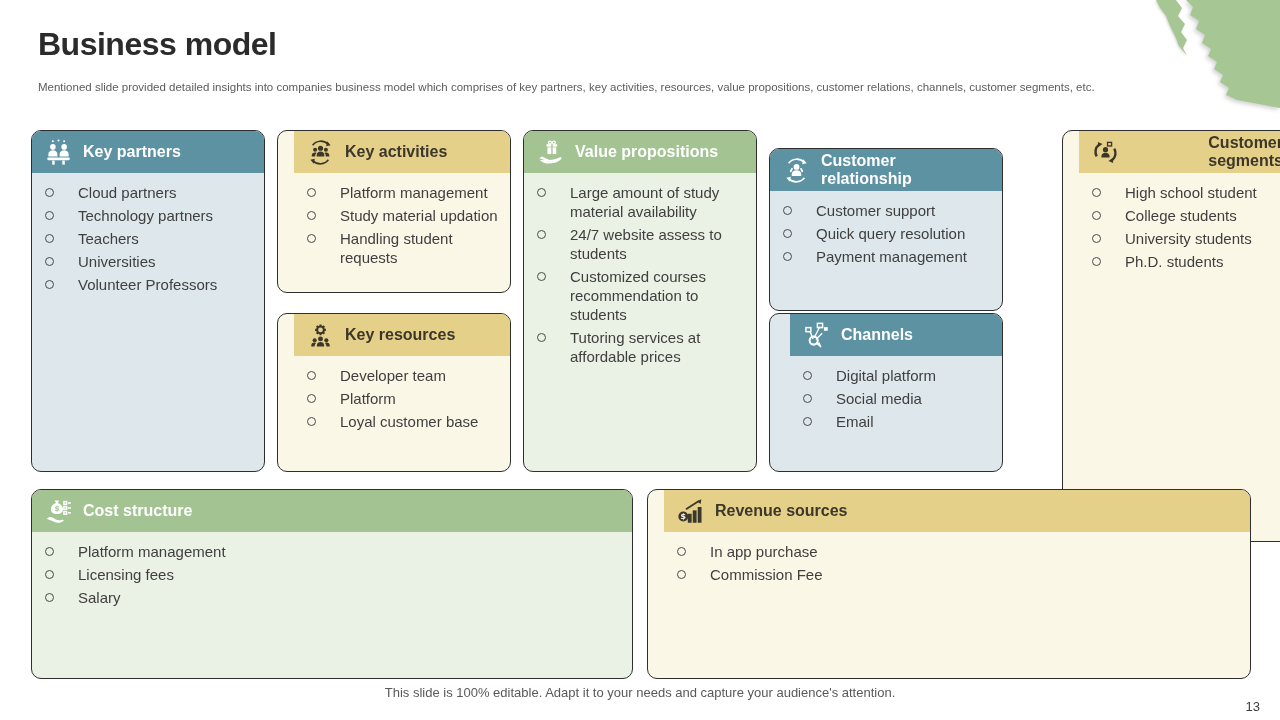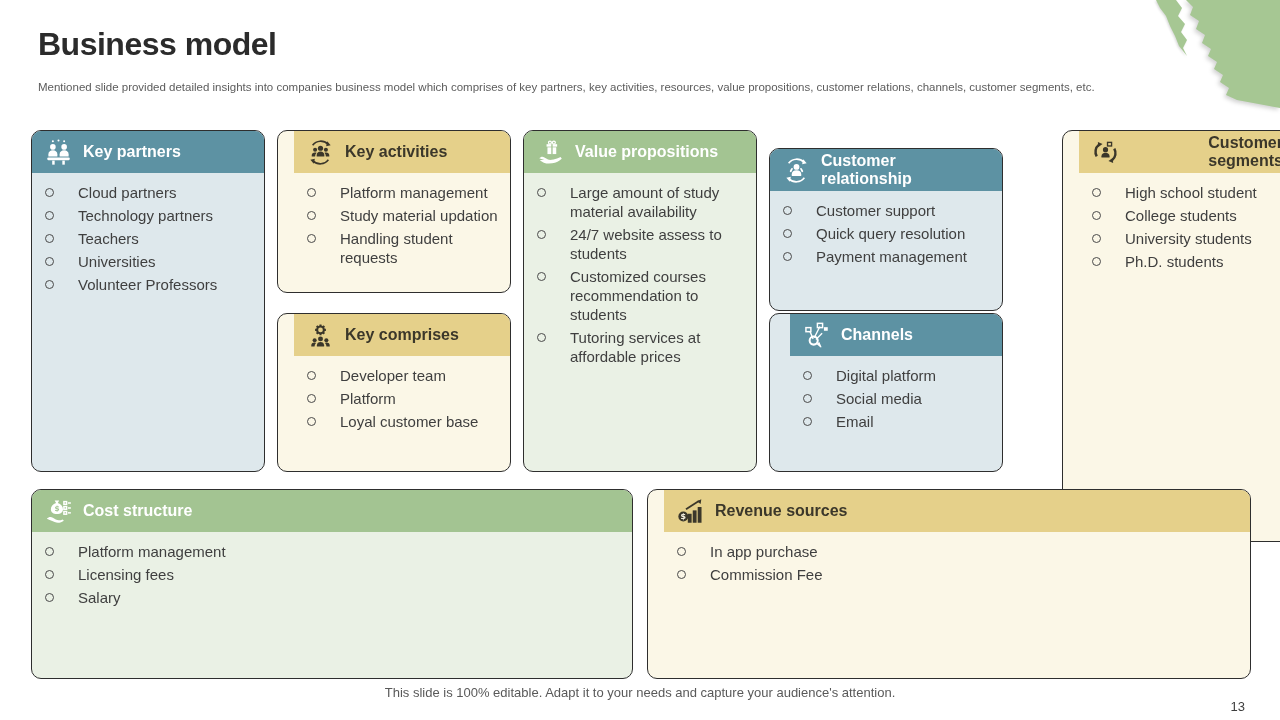--- a/index.html
+++ b/index.html
@@ -54,21 +54,21 @@
   #channels             {left:769px;top:313px;width:234px;height:159px;padding-left:20px;}
   #customer-segments    {left:1062px;top:130px;width:234px;height:412px;text-align:right;}
   #cost-structure       {left:31px; top:489px;width:602px;height:190px;}
   #revenue-sources      {left:647px;top:489px;width:604px;height:190px;}
   
   .footer-note{
     position:absolute;left:0;right:0;bottom:7px;text-align:center;
     font-size:13px;color:#595959;
   }
   .page-number{
-    position:absolute;right:35px;bottom:6px;font-size:13px;color:#3d3d3d;
+    position:absolute;right:20px;bottom:6px;font-size:13px;color:#3d3d3d;
   }
 </style>
 </head>
 <body>
 
 <div class="slide">
 
   <h1 class="page-title">Business model</h1>
   <p class="page-subtitle">Mentioned slide provided detailed insights into companies business model which comprises of key partners, key  activities, resources, value propositions, customer relations, channels, customer segments, etc.</p>
 
@@ -173,21 +173,21 @@
               <line x1="9.9" y1="9.1" x2="8.6" y2="10.4"></line>
           </g>
           <circle cx="12" cy="15" r="2.2"></circle>
             <path d="M8.8 21.8v-1.2c0-1.8 1.3-2.9 3.2-2.9s3.2 1.1 3.2 2.9v1.2z"></path>
           <circle cx="6.8" cy="16.2" r="1.8"></circle>
             <path d="M3.8 21.8v-1c0-1.5 1.1-2.5 2.8-2.5.5 0 1 .1 1.4.3a4.4 4.4 0 0 0-1.3 3.2z"></path>
           <circle cx="17.2" cy="16.2" r="1.8"></circle>
             <path d="M20.2 21.8v-1c0-1.5-1.1-2.5-2.8-2.5-.5 0-1 .1-1.4.3a4.4 4.4 0 0 1 1.3 3.2z"></path>
         </svg>
       </span>
-      <span class="hdr-title">Key comprises</span>
+      <span class="hdr-title">Key resources</span>
     </header>
     <ul class="items">
         <li>
           <span class="bullet"></span>
           <span class="item-text">Developer team</span>
         </li>
         <li>
           <span class="bullet"></span>
           <span class="item-text">Platform</span>
         </li>

